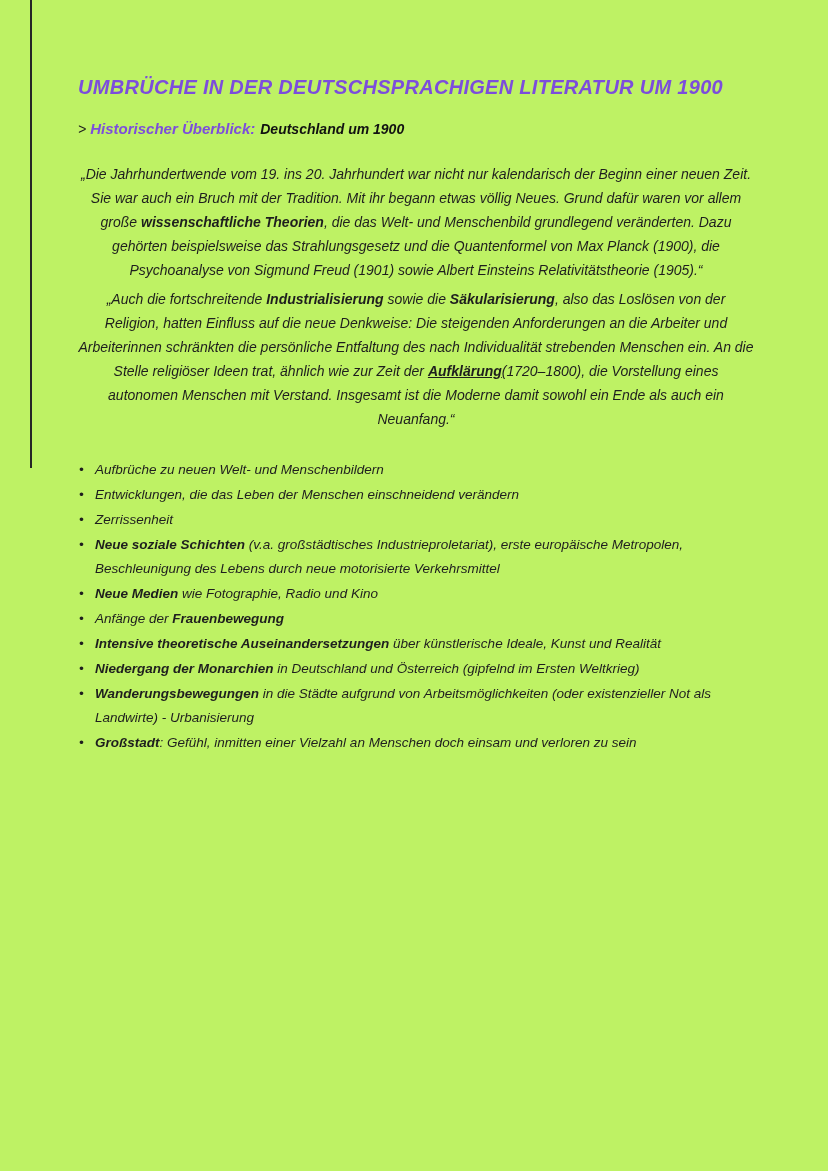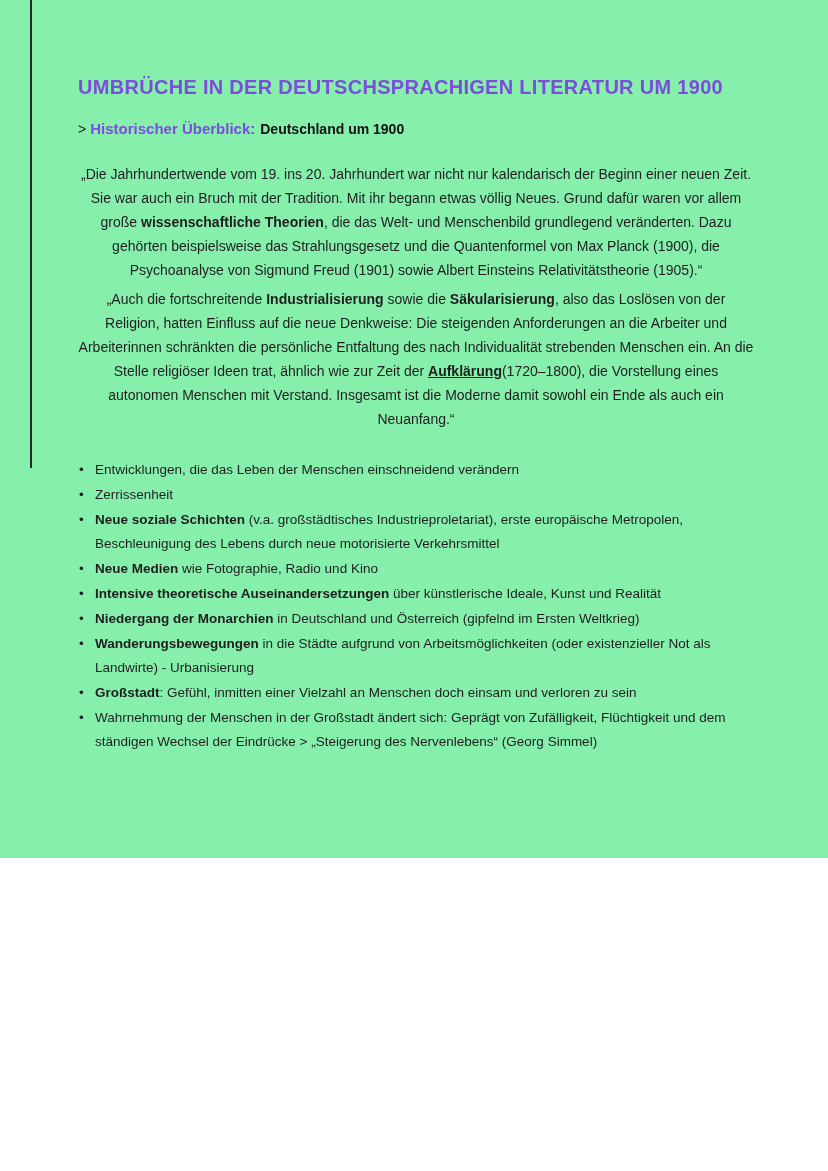--- a/index.html
+++ b/index.html
@@ -8,22 +8,23 @@
     width: 828px;
     height: 1171px;
     position: relative;
     font-family: "Liberation Sans", sans-serif;
     color: #1e1e1e;
     overflow: hidden;
   }
   .page {
     position: relative;
     width: 828px;
-    height: 858px;
-    background: #86efac;
+    height: 1171px;
+    background: #bef264;
+    font-style: italic;
   }
   .edge-line {
     position: absolute;
     left: 30px;
     top: 0;
     width: 2px;
     height: 468px;
     background: #262626;
   }
   .content {
@@ -98,24 +99,25 @@
   <div class="content">
     <h1 class="title">UMBRÜCHE IN DER DEUTSCHSPRACHIGEN LITERATUR UM 1900</h1>
     <div class="section-heading">
       <span class="marker">&gt;</span><span class="heading-accent">Historischer Überblick:</span><span class="heading-strong">Deutschland um 1900</span>
     </div>
     <div class="paragraphs">
         <p><span class="">„Die Jahrhundertwende vom 19. ins 20. Jahrhundert war nicht nur kalendarisch der Beginn einer neuen Zeit. Sie war auch ein Bruch mit der Tradition. Mit ihr begann etwas völlig Neues. Grund dafür waren vor allem große </span><span class="b ">wissenschaftliche Theorien</span><span class="">, die das Welt- und Menschenbild grundlegend veränderten. Dazu gehörten beispielsweise das Strahlungsgesetz und die Quantenformel von Max Planck (1900), die Psychoanalyse von Sigmund Freud (1901) sowie Albert Einsteins Relativitätstheorie (1905).“</span></p>
         <p><span class="">„Auch die fortschreitende </span><span class="b ">Industrialisierung</span><span class=""> sowie die </span><span class="b ">Säkularisierung</span><span class="">, also das Loslösen von der Religion, hatten Einfluss auf die neue Denkweise: Die steigenden Anforderungen an die Arbeiter und Arbeiterinnen schränkten die persönliche Entfaltung des nach Individualität strebenden Menschen ein. An die Stelle religiöser Ideen trat, ähnlich wie zur Zeit der </span><span class="b u">Aufklärung</span><span class="">(1720–1800), die Vorstellung eines autonomen Menschen mit Verstand. Insgesamt ist die Moderne damit sowohl ein Ende als auch ein Neuanfang.“</span></p>
       </div>
     <ul class="bullets">
+        <li><span class="">Aufbrüche zu neuen Welt- und Menschenbildern</span></li>
         <li><span class="">Entwicklungen, die das Leben der Menschen einschneidend verändern</span></li>
         <li><span class="">Zerrissenheit</span></li>
         <li><span class="b ">Neue soziale Schichten</span><span class=""> (v.a. großstädtisches Industrieproletariat), erste europäische Metropolen, Beschleunigung des Lebens durch neue motorisierte Verkehrsmittel</span></li>
         <li><span class="b ">Neue Medien</span><span class=""> wie Fotographie, Radio und Kino</span></li>
+        <li><span class="">Anfänge der </span><span class="b ">Frauenbewegung</span></li>
         <li><span class="b ">Intensive theoretische Auseinandersetzungen</span><span class=""> über künstlerische Ideale, Kunst und Realität</span></li>
         <li><span class="b ">Niedergang der Monarchien</span><span class=""> in Deutschland und Österreich (gipfelnd im Ersten Weltkrieg)</span></li>
         <li><span class="b ">Wanderungsbewegungen</span><span class=""> in die Städte aufgrund von Arbeitsmöglichkeiten (oder existenzieller Not als Landwirte) - Urbanisierung</span></li>
         <li><span class="b ">Großstadt</span><span class="">: Gefühl, inmitten einer Vielzahl an Menschen doch einsam und verloren zu sein</span></li>
-        <li><span class="">Wahrnehmung der Menschen in der Großstadt ändert sich: Geprägt von Zufälligkeit, Flüchtigkeit und dem ständigen Wechsel der Eindrücke &gt; „Steigerung des Nervenlebens“ (Georg Simmel)</span></li>
       </ul>
   </div>
 </div>
 
 </body></html>

